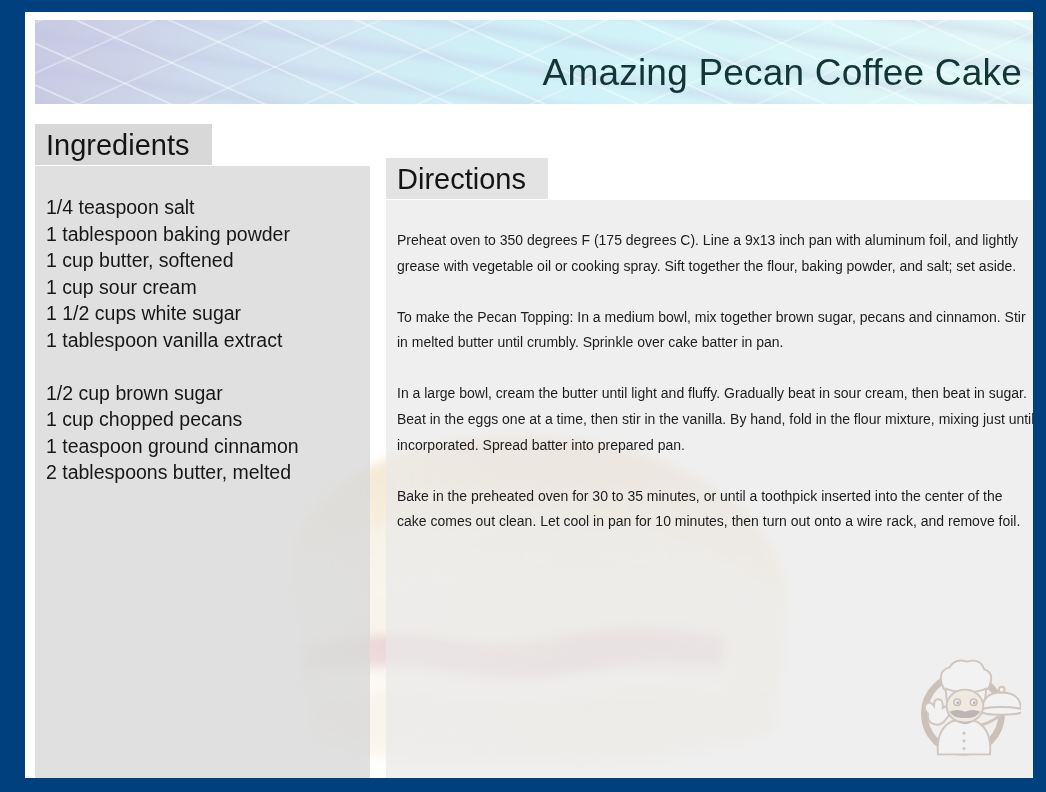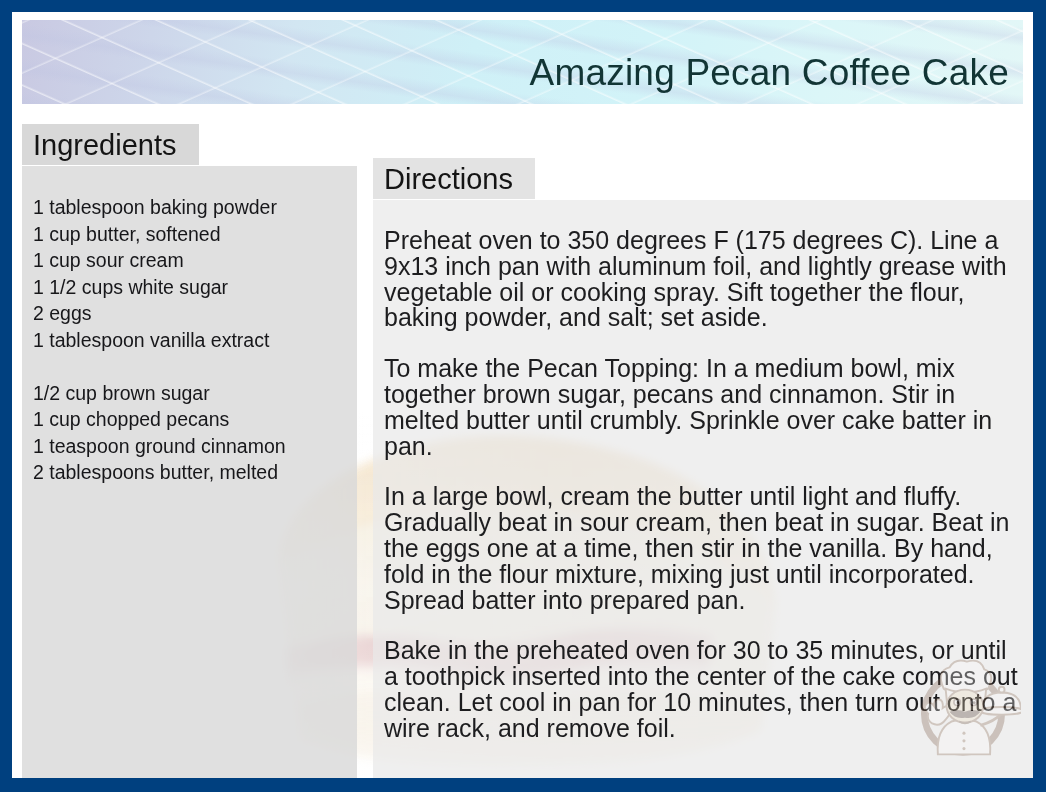--- a/index.html
+++ b/index.html
@@ -11,21 +11,21 @@
     background: #ffffff;
     font-family: "Liberation Sans", sans-serif;
   }
 
   
   #card {
     position: relative;
     width: 1046px;
     height: 792px;
     background: #00407f;
-    padding: 12px 13px 14px 12px;
+    padding: 12px 13px 14px 25px;
   }
 
   #page {
     position: relative;
     width: 100%;
     height: 100%;
     background: #ffffff;
     overflow: hidden;
   }
 
@@ -152,21 +152,21 @@
 
   #ingredient-list li.spacer {
     height: 26px;
     line-height: 26px;
   }
 
   
   #direction-list { list-style: none; }
 
   #direction-list li {
-    font-size: 25px;
+    font-size: 14px;
     line-height: 25.8px;
     color: #1d1d1f;
     margin-bottom: 25px;
   }
   #direction-list li:last-child { margin-bottom: 0; }
 
   
   #chef-logo {
     position: absolute;
     right: 12px;
@@ -250,25 +250,25 @@
     </svg>
 
     <div id="banner">
       <div id="banner-title">Amazing Pecan Coffee Cake</div>
     </div>
 
     <div class="column" id="ingredients-column">
       <div class="panel-tab">Ingredients</div>
       <div class="panel-body">
         <ul id="ingredient-list">
+            <li>1/4 teaspoon salt</li>
             <li>1 tablespoon baking powder</li>
             <li>1 cup butter, softened</li>
             <li>1 cup sour cream</li>
             <li>1 1/2 cups white sugar</li>
-            <li>2 eggs</li>
             <li>1 tablespoon vanilla extract</li>
             <li class="spacer">&nbsp;</li>
             <li>1/2 cup brown sugar</li>
             <li>1 cup chopped pecans</li>
             <li>1 teaspoon ground cinnamon</li>
             <li>2 tablespoons butter, melted</li>
           </ul>
       </div>
     </div>
 

